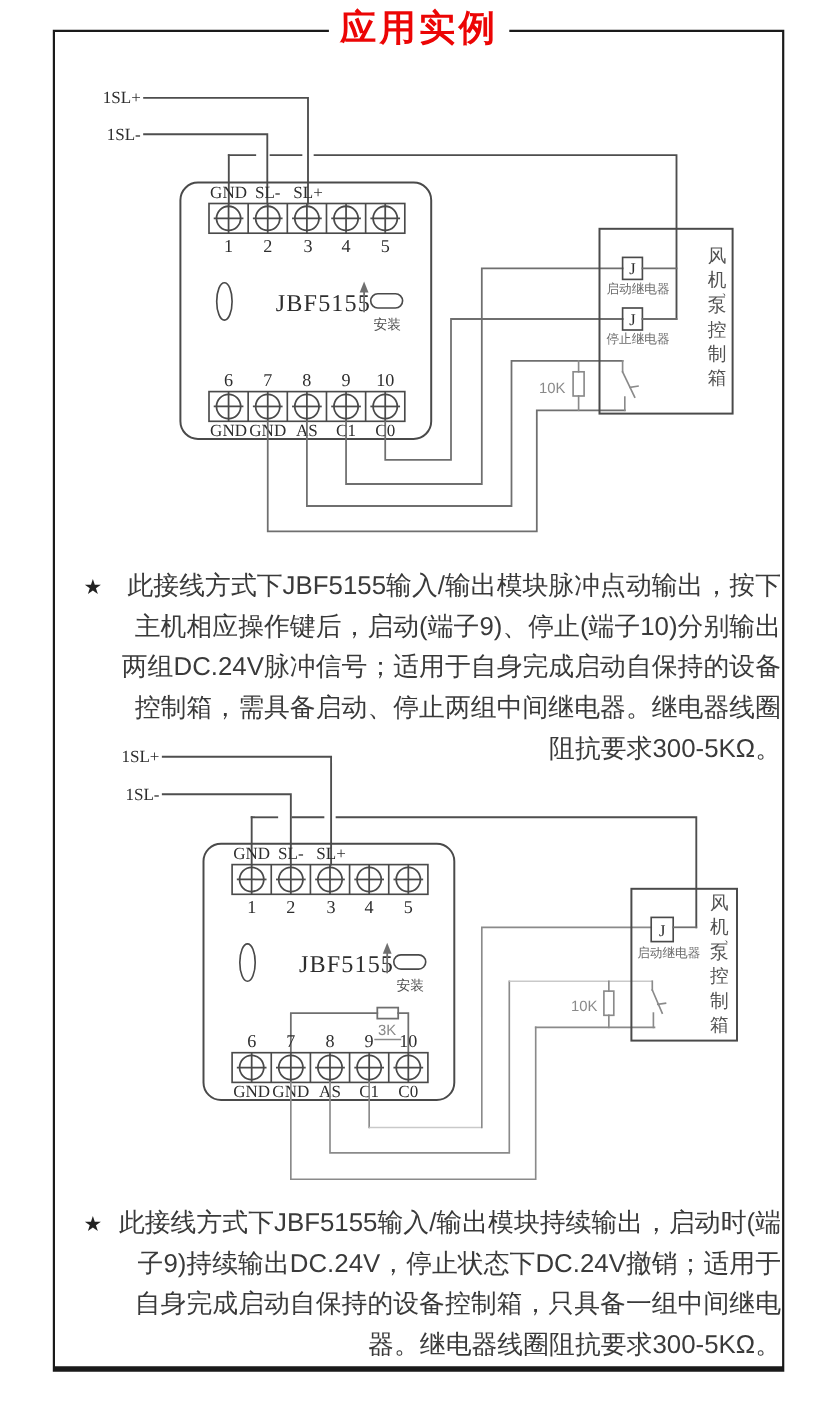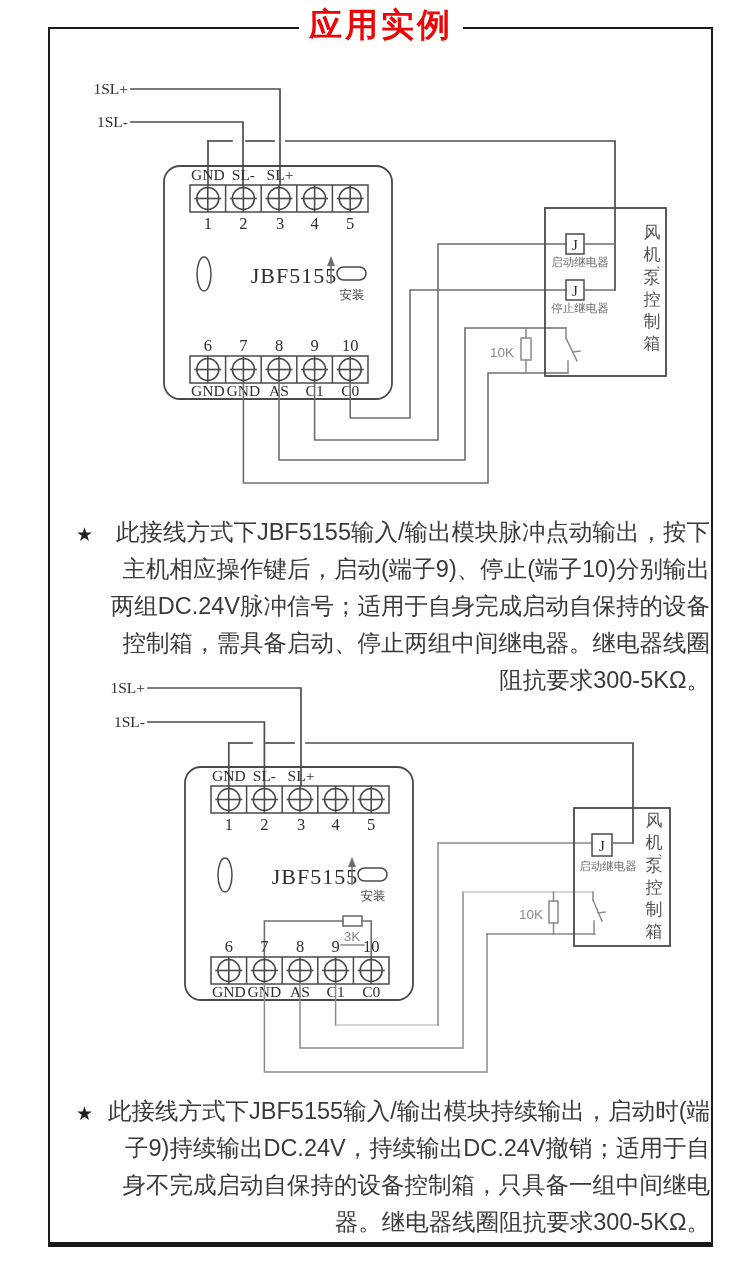--- a/index.html
+++ b/index.html
@@ -290,15 +290,15 @@
     <g>
       <text x="531" y="919" text-anchor="middle" class="tres">10K</text>
       <line class="w3" x1="553.5" y1="892" x2="553.5" y2="901"></line>
       <rect x="549" y="901" width="9" height="22" class="w3" fill="none"></rect>
       <line class="w3" x1="553.5" y1="923" x2="553.5" y2="934"></line>
     </g>
   </svg>
 
   <div class="note" style="left:76px;top:1093px;width:634px;">
     <div class="mark">★</div>
-    <div class="body">此接线方式下JBF5155输入/输出模块持续输出，启动时(端子9)持续输出DC.24V，持续输出DC.24V撤销；适用于自身不完成启动自保持的设备控制箱，只具备一组中间继电器。继电器线圈阻抗要求300-5KΩ。</div>
+    <div class="body">此接线方式下JBF5155输入/输出模块持续输出，启动时(端子9)持续输出DC.24V，停止状态下DC.24V撤销；适用于自身完成启动自保持的设备控制箱，只具备一组中间继电器。继电器线圈阻抗要求300-5KΩ。</div>
   </div>
 </div>
 
 </body></html>

